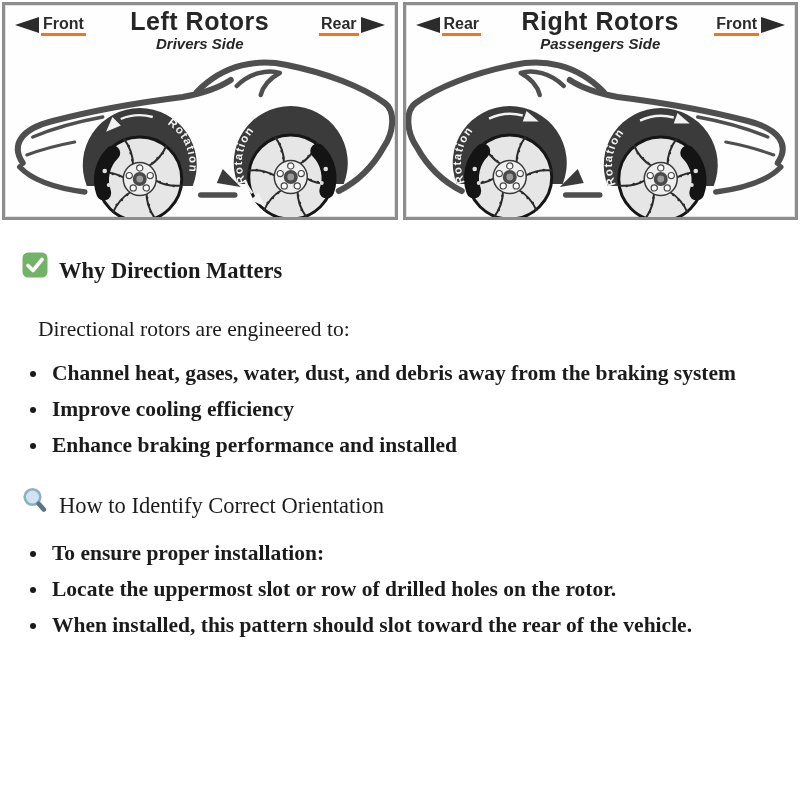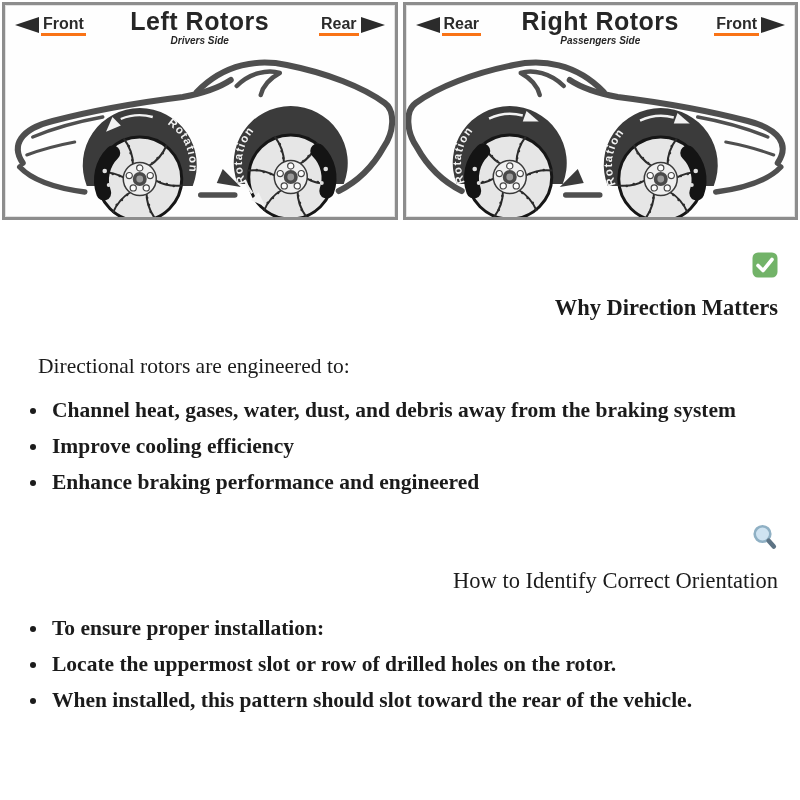--- a/index.html
+++ b/index.html
@@ -8,42 +8,42 @@
 
   
   .diagram { display:flex; gap:5px; padding:2px 2px 0 2px; }
   .panel { position:relative; flex:1 1 0; height:218px; border:3px solid #8d8d8d;
            background:#fefefe; box-shadow: inset 0 0 0 1px #e3e3e3; overflow:hidden; }
   .car-svg { position:absolute; left:0; top:0; width:100%; height:100%; }
   .panel-header { position:absolute; left:0; right:0; top:0; z-index:2; }
   .panel-titles { position:absolute; left:0; right:0; top:3px; text-align:center;
                   font-family:"Liberation Sans", sans-serif; color:#262626; }
   .panel-title { font-size:25px; font-weight:bold; letter-spacing:0.5px; line-height:1.05; }
-  .panel-subtitle { font-size:10px; font-weight:bold; font-style:italic; margin-top:1px; }
+  .panel-subtitle { font-size:15px; font-weight:bold; font-style:italic; margin-top:1px; }
   .dir { position:absolute; top:10px; display:flex; align-items:center; gap:2px;
          font-family:"Liberation Sans", sans-serif; color:#2b2b2b; }
   .dir-left  { left:10px; }
   .dir-right { right:10px; }
   .dir-text { font-size:16px; font-weight:bold; border-bottom:3px solid #f97316;
               padding:0 2px 0 2px; line-height:1.1; }
   .tri { width:0; height:0; border-top:8px solid transparent; border-bottom:8px solid transparent; }
   .tri-left  { border-right:24px solid #2b2b2b; }
   .tri-right { border-left:24px solid #2b2b2b; }
 
   .rot text { font-family:"Liberation Sans", sans-serif; font-size:11.5px; font-weight:bold;
               fill:#f2f2f2; letter-spacing:1.2px; }
   .tail { stroke:#f2f2f2; stroke-width:2.4; fill:none; }
   .arr  { fill:#f2f2f2; }
   .bodyline { stroke:#4f4f4f; fill:none; stroke-linecap:round; stroke-linejoin:round; }
 
   
   .content { padding:8px 22px 24px 22px; font-family:"Liberation Serif", serif;
              font-size:21.5px; line-height:1.68; color:#1b1b1b; }
   .intro { margin:10px 0 0 0; max-width:756px; }
-  .h-sec { display:flex; align-items:flex-end; gap:11px; font-size:22.5px; margin:24px 0 0 0;flex-direction:column; }
+  .h-sec { display:flex; align-items:flex-start; gap:11px; font-size:22.5px; margin:24px 0 0 0; }
   .h-bold { font-weight:bold; }
   .h-reg  { font-weight:normal; margin-top:24px; }
   .h-sec .icon { flex:0 0 auto; display:inline-flex; }
   .lead { margin:21px 0 0 16px; }
   ul { margin:8px 0 0 0; padding-left:27px; max-width:740px;font-weight:bold; }
   ul.second { margin-top:10px; }
   li { padding-left:3px; }
 </style>
 </head>
 <body>
@@ -188,21 +188,21 @@
         </svg>
       </span>
       <span>Why Direction Matters</span>
     </h2>
 
     <p class="lead">Directional rotors are engineered to:</p>
 
     <ul>
       <li>Channel heat, gases, water, dust, and debris away from the braking system</li>
       <li>Improve cooling efficiency</li>
-      <li>Enhance braking performance and engineered</li>
+      <li>Enhance braking performance and installed</li>
     </ul>
 
     <h2 class="h-sec h-reg">
       <span class="icon">
         <svg width="26" height="27" viewBox="0 0 26 27">
           <circle cx="10.5" cy="10" r="7.8" fill="#cfe3f1" stroke="#8fb0c4" stroke-width="2.6"></circle>
           <line x1="16.7" y1="16.7" x2="21.8" y2="22.6" stroke="#5d7384" stroke-width="4.6" stroke-linecap="round"></line>
         </svg>
       </span>
       <span>How to Identify Correct Orientation</span>

